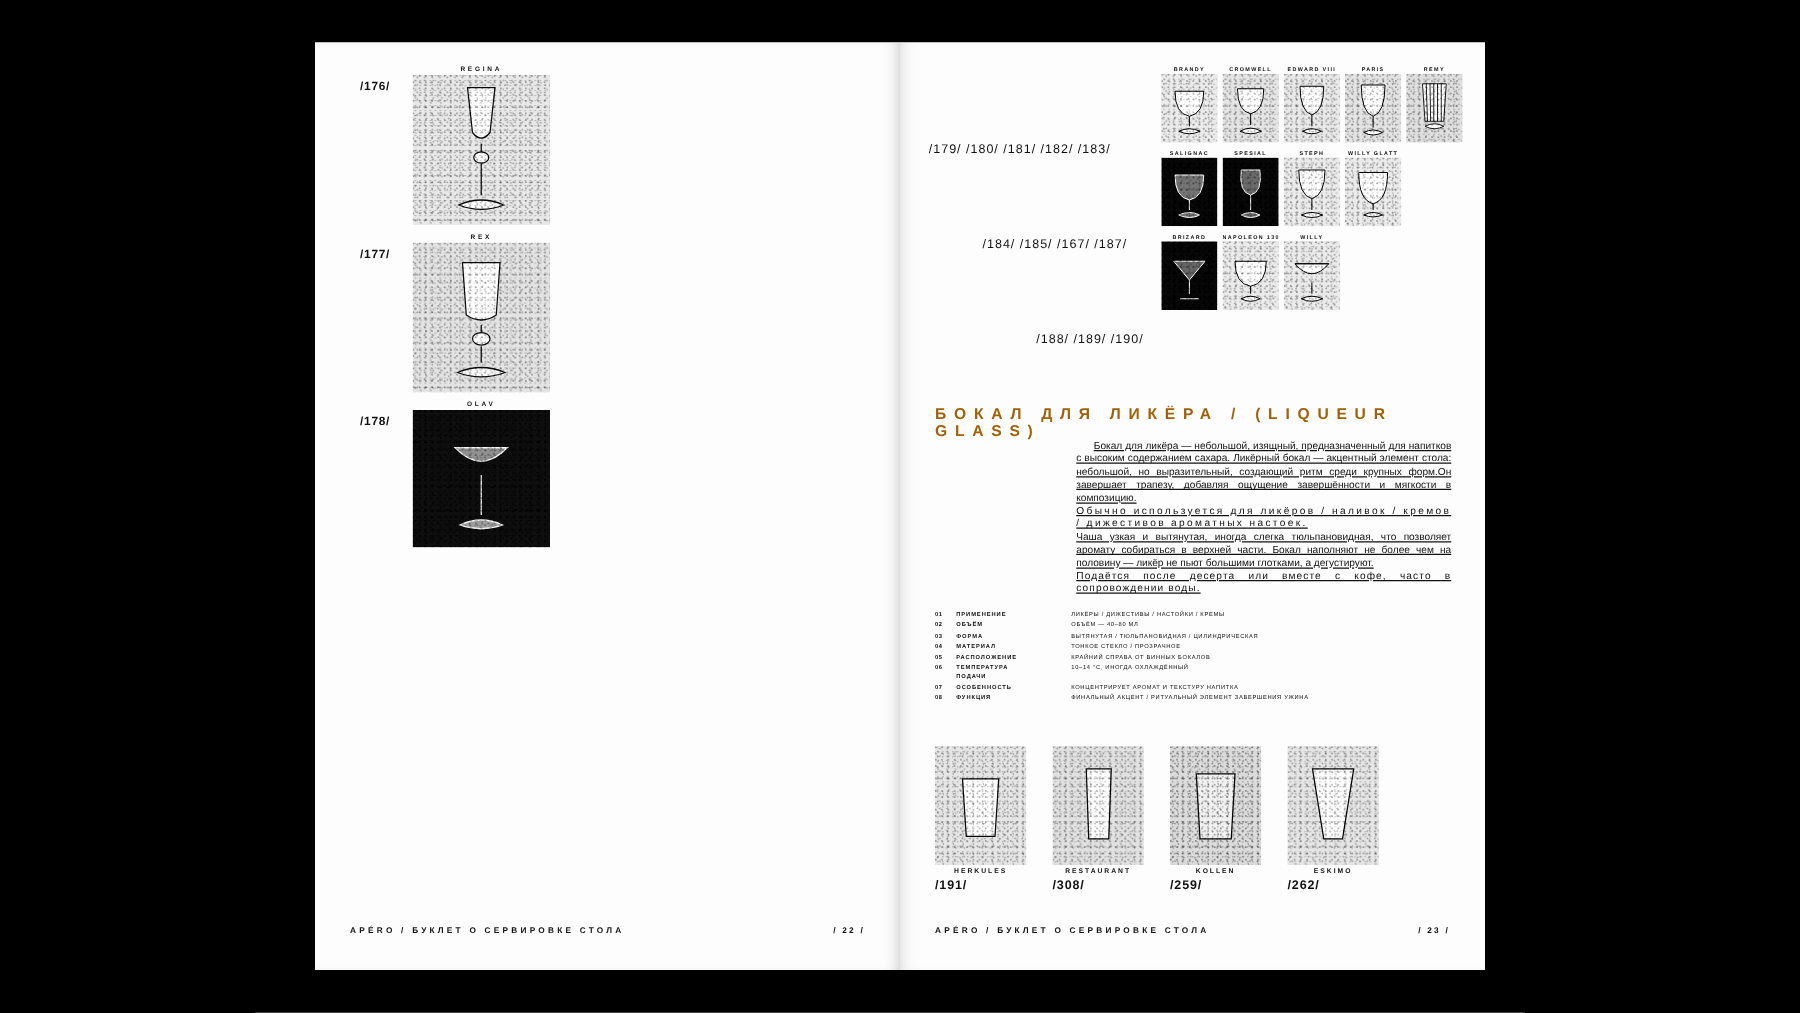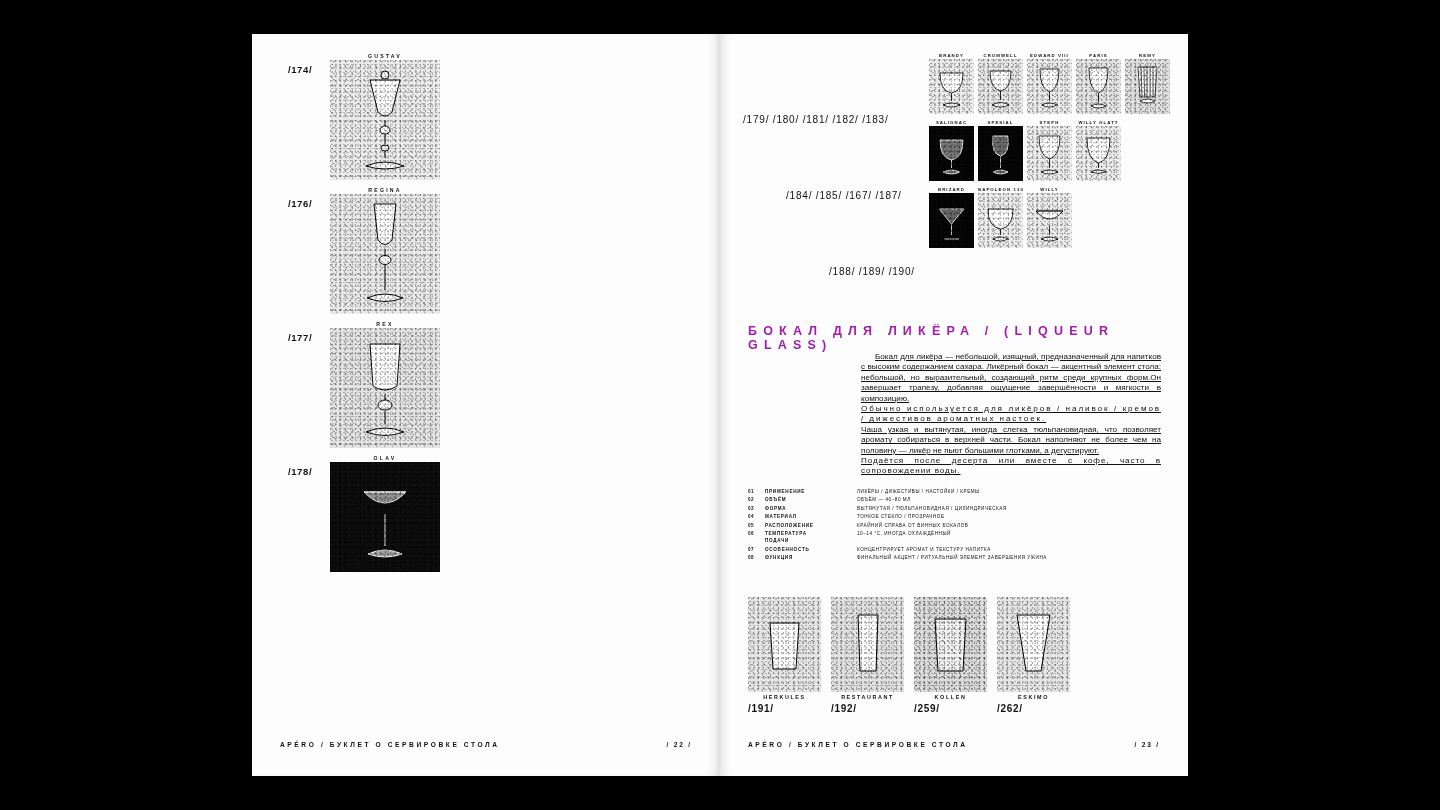--- a/index.html
+++ b/index.html
@@ -102,21 +102,21 @@
     font-weight: 400;
     color: #111;
     white-space: nowrap;
   }
   .heading {
     position: absolute;
     left: 28px; top: 290px;
     font-size: 12.5px;
     letter-spacing: 6.2px;
     font-weight: 700;
-    color: #a21caf;
+    color: #a16207;
   }
   .body-col {
     position: absolute;
     left: 141px; top: 318px;
     width: 300px;
     font-size: 8.1px;
     line-height: 10.4px;
     color: #111;
     text-align: justify;
   }
@@ -133,21 +133,21 @@
   }
   .spec-row { display: flex; align-items: flex-start; margin-bottom: 3.4px; }
   .spec-no { width: 17px; font-weight: 700; letter-spacing: .4px; }
   .spec-key { width: 92px; font-weight: 700; letter-spacing: .75px; }
   .spec-val { flex: 1; letter-spacing: .55px; }
   .spec-sub { margin-left: 17px; font-weight: 700; letter-spacing: .75px; margin-top: -1px; margin-bottom: 3.4px;}
 
   .bottom-thumbs {
     position: absolute;
     left: 28px; bottom: 62px;
-    display: flex; gap: 10px;
+    display: flex; gap: 21px;
   }
   .bthumb { width: 73px; }
   .bthumb-img {
     width: 73px; height: 95px;
     background: #ddd; position: relative; overflow: hidden;
     filter: grayscale(1) contrast(1.15);
   }
   .bthumb-cap {
     font-size: 5.4px; letter-spacing: 1.6px; font-weight: 700;
     text-align: center; color: #111; margin-top: 2px; white-space: nowrap;
@@ -166,40 +166,20 @@
   .footer .pg { letter-spacing: 1.8px; }
 </style>
 </head>
 <body>
 
 <div class="spread">
 
   <div class="page left">
     <div class="left-col">
 
-      <div class="plate-row">
-        <div class="plate-num">/174/</div>
-        <div class="plate-cap">GUSTAV</div>
-        <div class="plate-img" style="height:120px">
-          <svg class="glass-svg" viewBox="0 0 110 120" preserveAspectRatio="none">
-            <rect width="110" height="120" fill="#dcdcdc"></rect>
-            <g stroke="#1a1a1a" fill="none" stroke-width="1">
-              <path d="M40 20 L70 20 L62 52 Q55 60 48 52 Z" fill="#f2f2f2"></path>
-              <circle cx="55" cy="15" r="4" fill="#efefef"></circle>
-              <path d="M55 60 L55 66"></path>
-              <ellipse cx="55" cy="70" rx="5" ry="4" fill="#f0f0f0"></ellipse>
-              <path d="M55 74 L55 84"></path>
-              <ellipse cx="55" cy="88" rx="4" ry="3" fill="#f0f0f0"></ellipse>
-              <path d="M55 91 L55 98"></path>
-              <path d="M36 106 Q55 98 74 106 Q55 112 36 106 Z" fill="#ececec"></path>
-            </g>
-          </svg>
-          <div class="noise"></div>
-        </div>
-      </div>
 
 
       <div class="plate-row">
         <div class="plate-num">/176/</div>
         <div class="plate-cap">REGINA</div>
         <div class="plate-img" style="height:120px">
           <svg class="glass-svg" viewBox="0 0 110 120" preserveAspectRatio="none">
             <rect width="110" height="120" fill="#dadada"></rect>
             <g stroke="#1a1a1a" fill="none" stroke-width="1">
               <path d="M44 10 L66 10 L62 46 Q55 55 48 46 Z" fill="#f3f3f3"></path>
@@ -513,21 +493,21 @@
         <div class="bthumb-img">
           <svg class="glass-svg" viewBox="0 0 73 95" preserveAspectRatio="none">
               <rect width="73" height="95" fill="#d4d4d4"></rect>
               <g stroke="#141414" fill="#efefef" stroke-width="1">
                 <path d="M27 18 L47 18 L45 74 L29 74 Z"></path>
               </g>
             </svg>
           <div class="noise"></div>
         </div>
         <div class="bthumb-cap">RESTAURANT</div>
-        <div class="bthumb-num">/192/</div>
+        <div class="bthumb-num">/308/</div>
       </div>
       <div class="bthumb">
         <div class="bthumb-img">
           <svg class="glass-svg" viewBox="0 0 73 95" preserveAspectRatio="none">
               <rect width="73" height="95" fill="#cfcfcf"></rect>
               <g stroke="#141414" fill="#e2e2e2" stroke-width="1">
                 <path d="M21 22 L52 22 L49 74 L24 74 Z"></path>
               </g>
             </svg>
           <div class="noise" style="opacity:1"></div>

